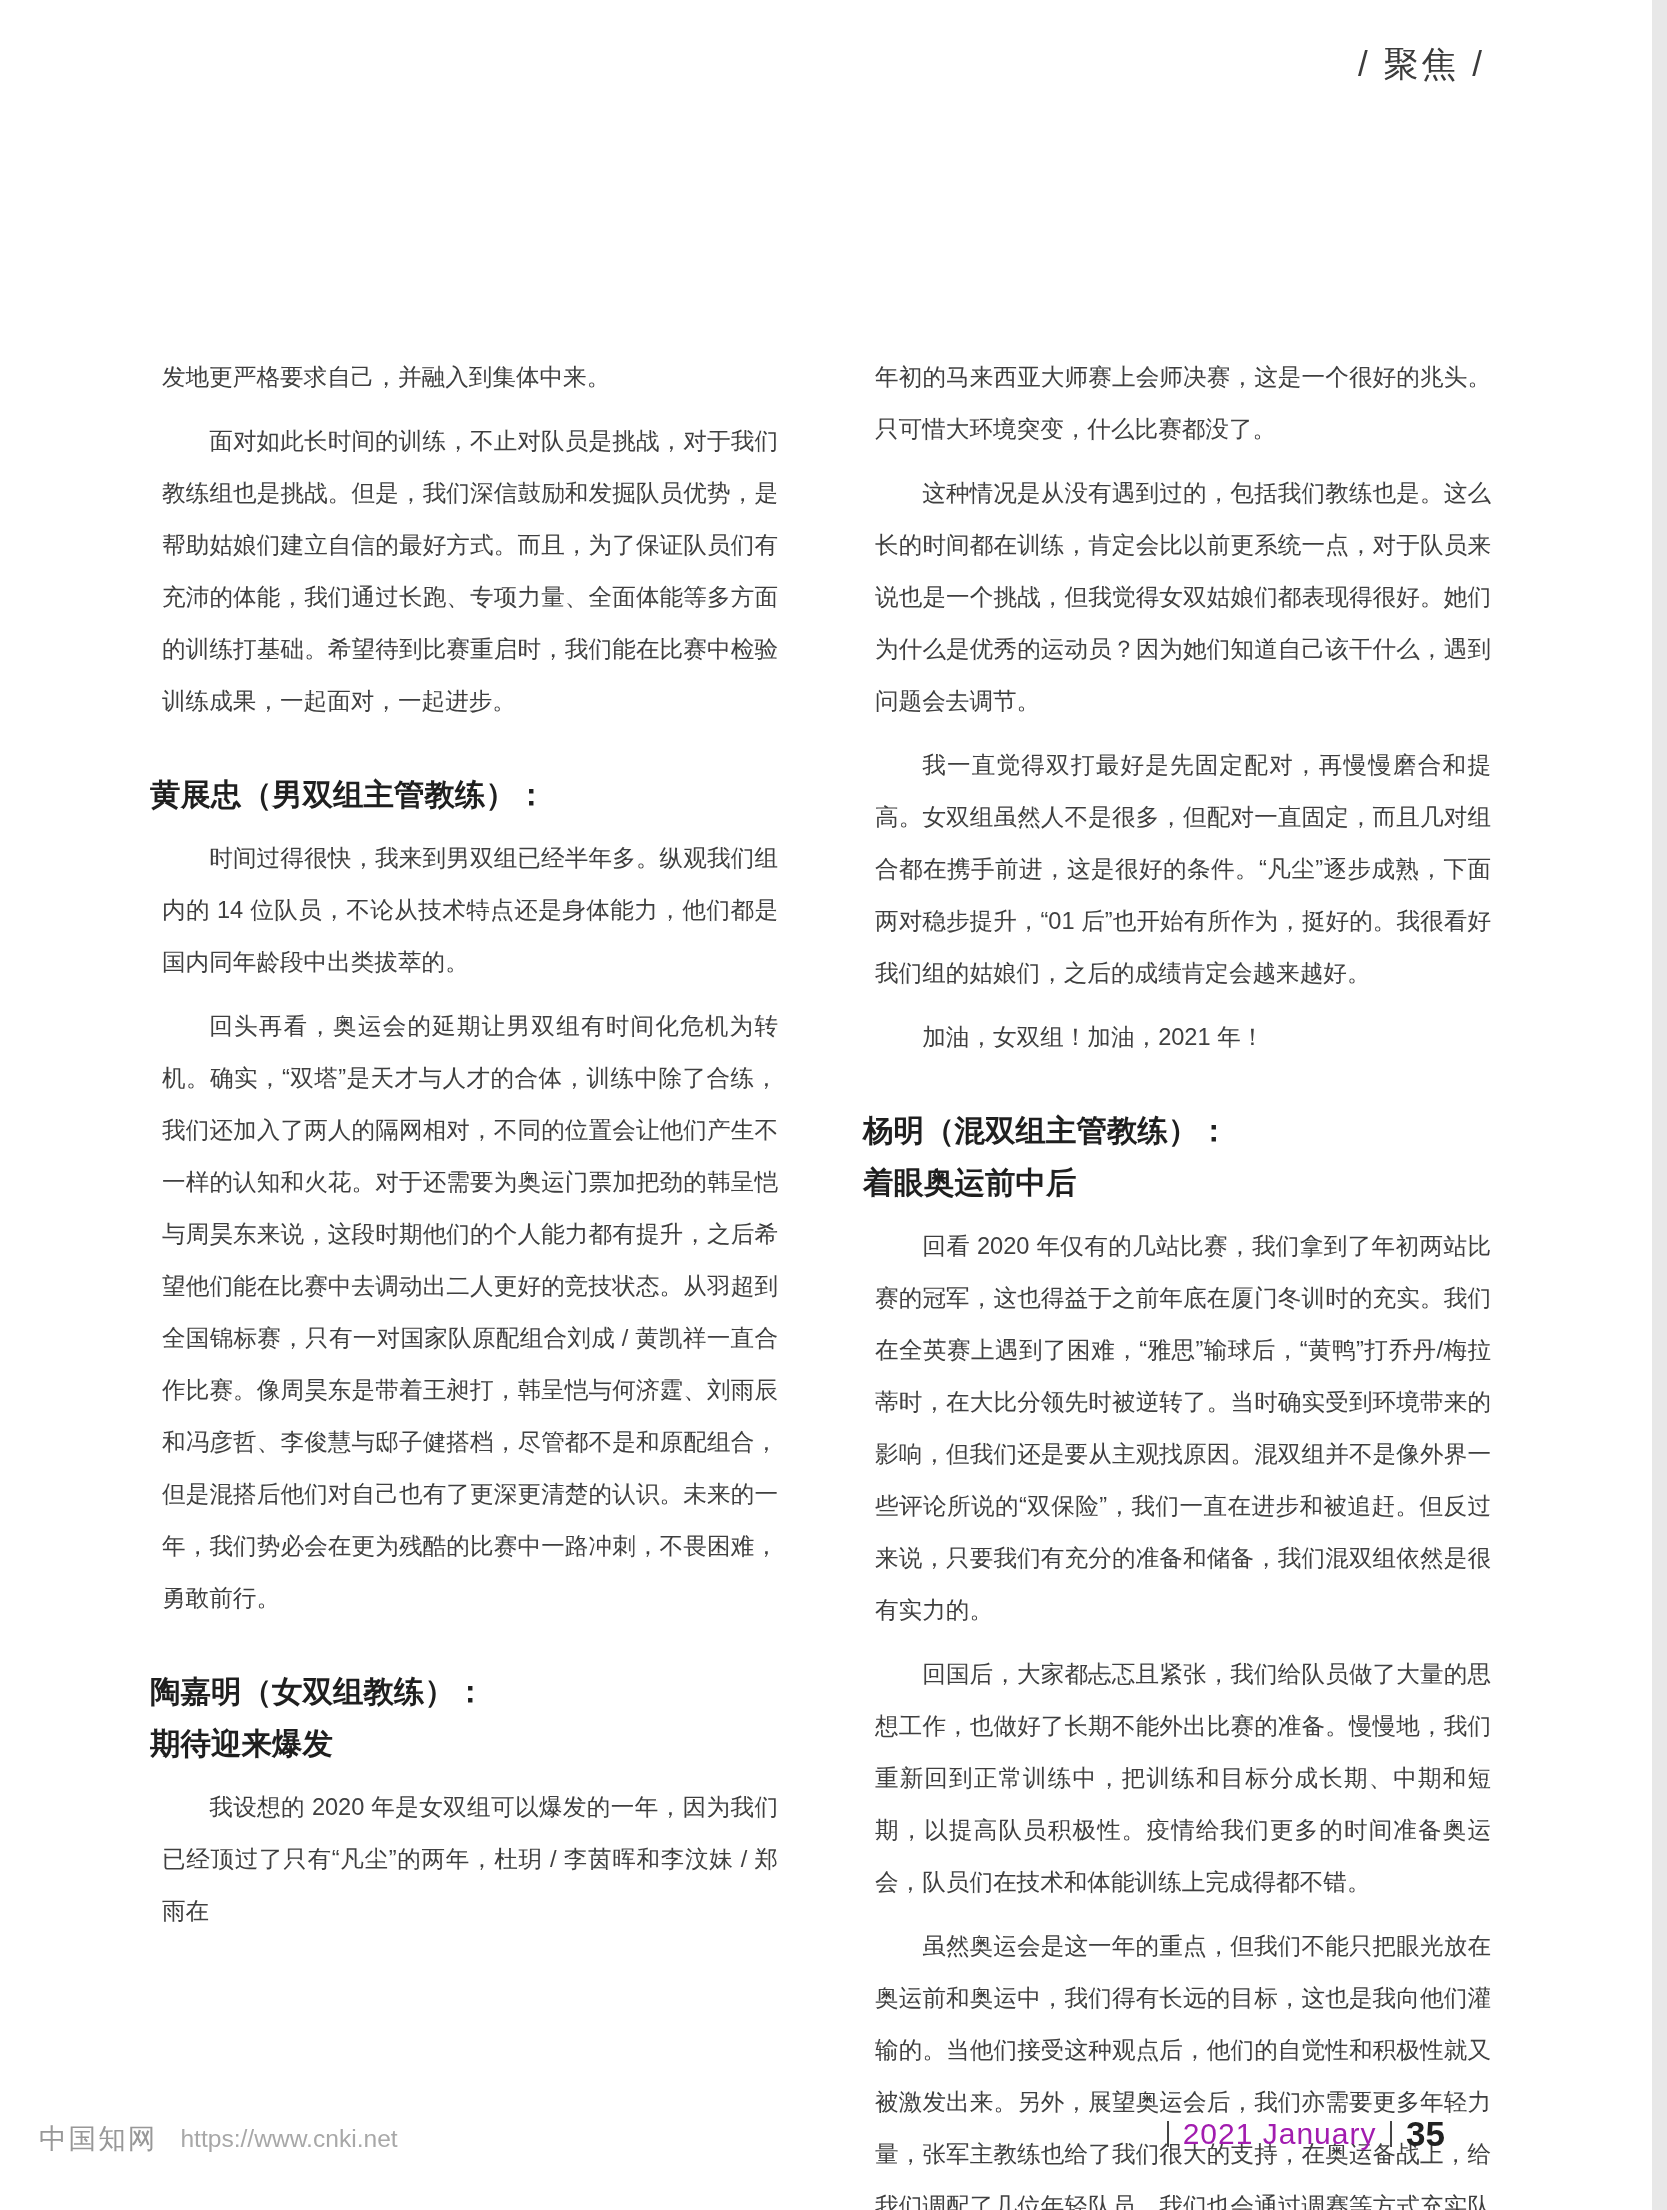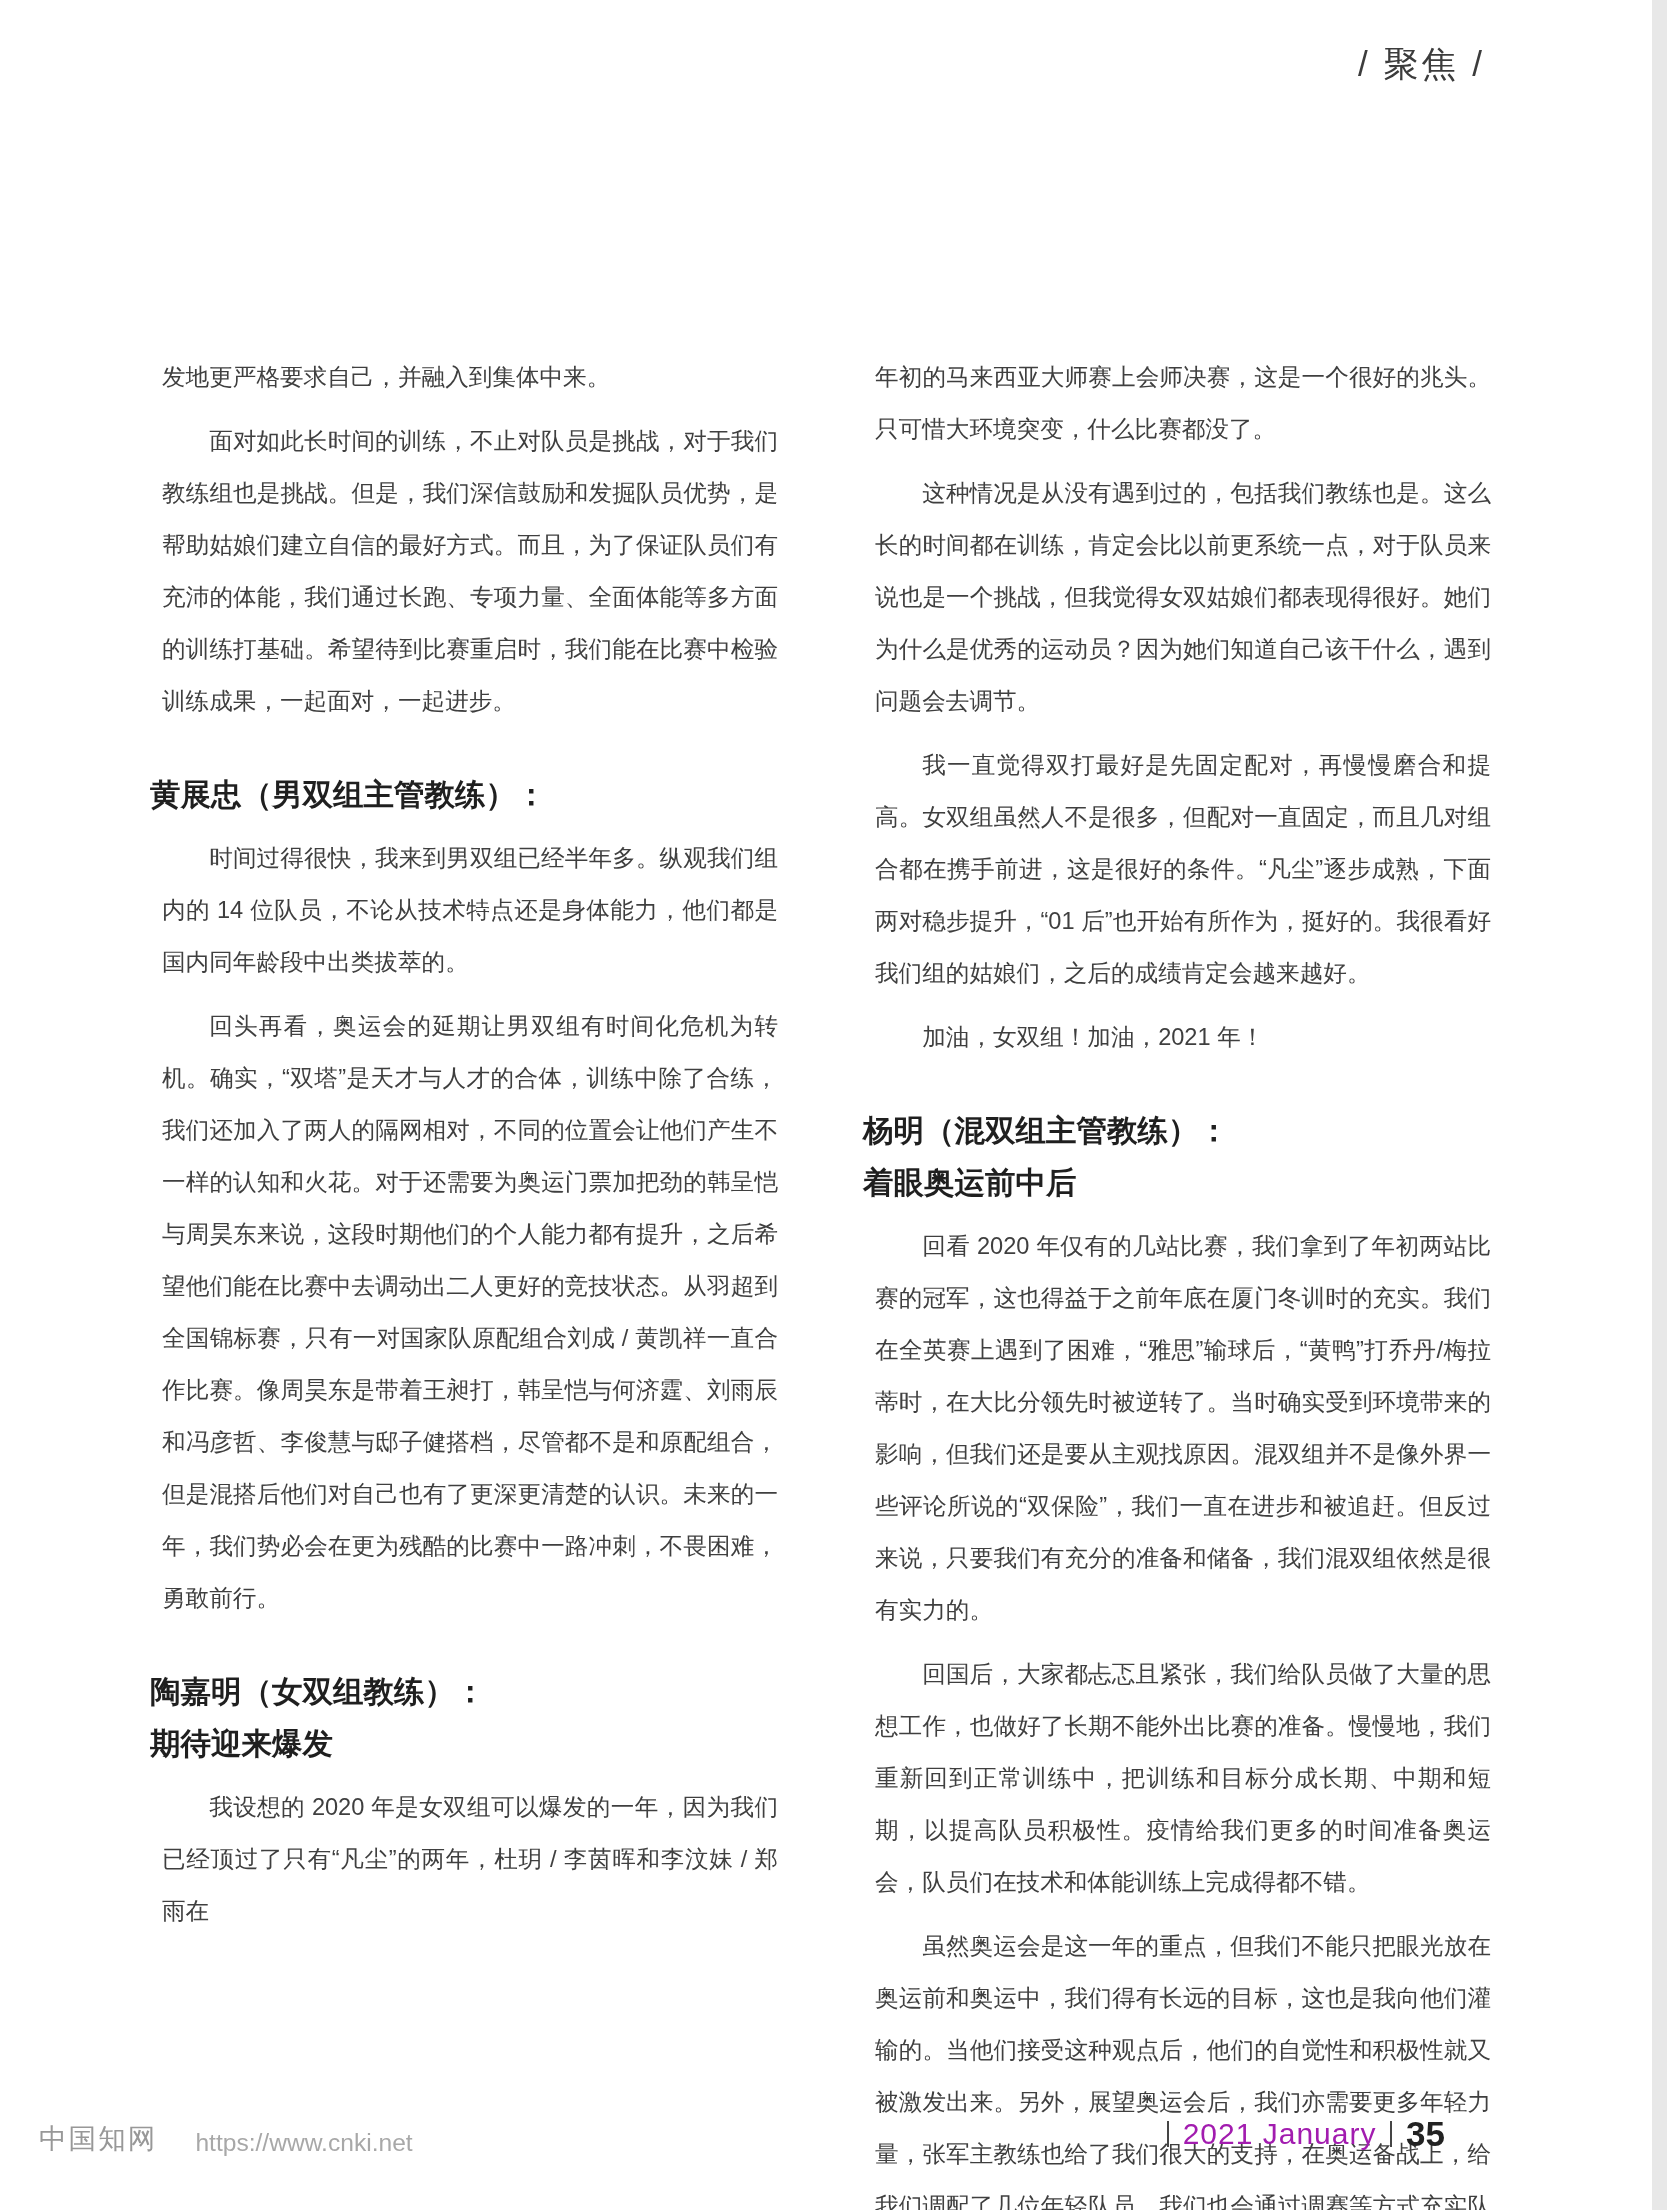--- a/index.html
+++ b/index.html
@@ -48,22 +48,22 @@
     background: #7079a7;
     vertical-align: -3px;
     margin-left: 7.9px;
   }
   .end-icon svg { display: block; width: 20.7px; height: 20.7px; }
   .footer-left {
     position: absolute;
     left: 39px;
     top: 2120px;
     display: flex;
-    align-items: flex-end;
-    gap: 38px;
+    align-items: center;
+    gap: 23px;
   }
   .site-name { font-size: 27.6px; color: #989898; letter-spacing: 2px; }
   .site-url  { font-size: 24.6px; color: #a8a8a8; }
   .footer-right {
     position: absolute;
     right: 207px;
     top: 2114px;
     display: flex;
     align-items: center;
     gap: 13.8px;

